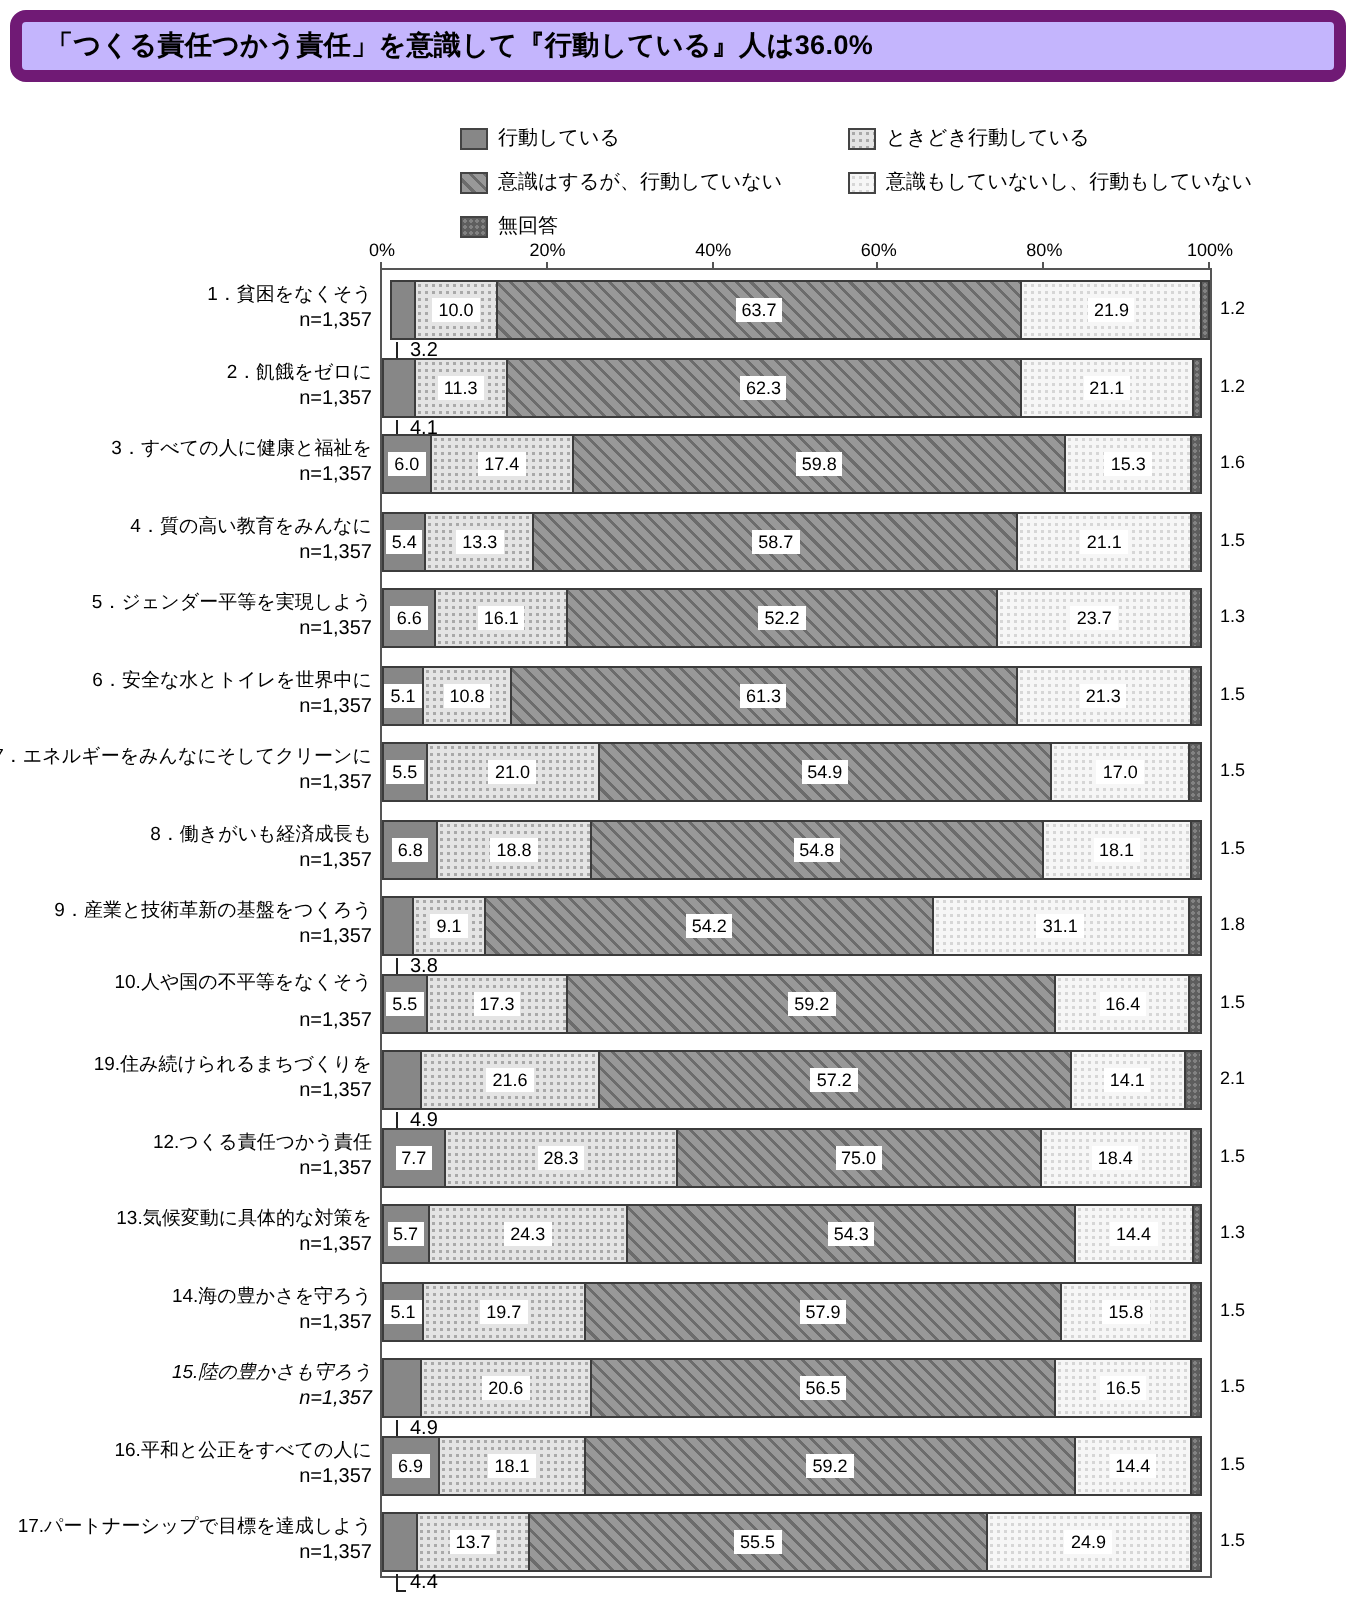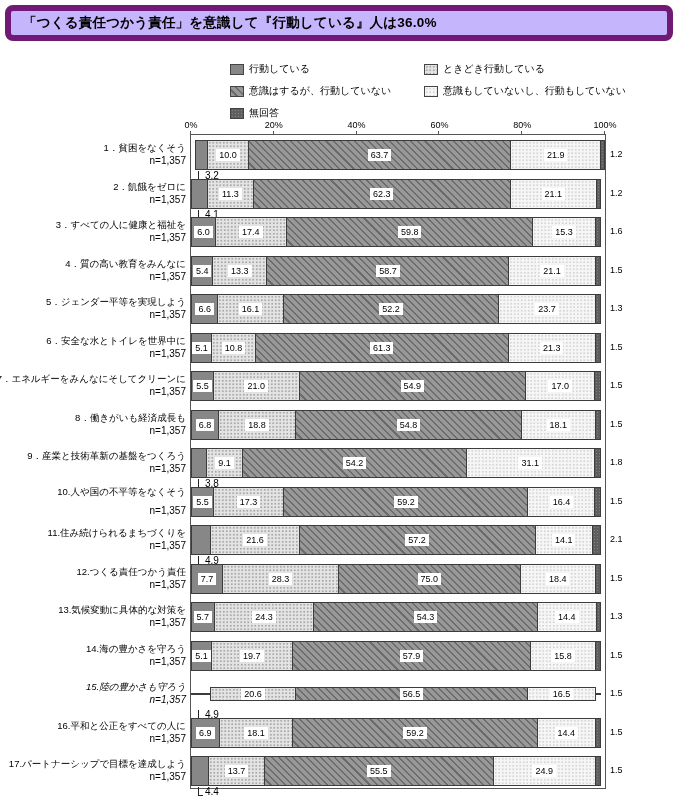--- a/index.html
+++ b/index.html
@@ -107,21 +107,21 @@
     </div>
     <div class="cat-label" style="top: 312px;">
       <div class="cat-name">9．産業と技術革新の基盤をつくろう</div>
       <div class="cat-n">n=1,357</div>
     </div>
     <div class="cat-label" style="top: 350.5px; justify-content: space-between;">
       <div class="cat-name">10.人や国の不平等をなくそう</div>
       <div class="cat-n">n=1,357</div>
     </div>
     <div class="cat-label" style="top: 389px;">
-      <div class="cat-name">11.住み続けられるまちづくりを</div>
+      <div class="cat-name">19.住み続けられるまちづくりを</div>
       <div class="cat-n">n=1,357</div>
     </div>
     <div class="cat-label" style="top: 427.5px;">
       <div class="cat-name">12.つくる責任つかう責任</div>
       <div class="cat-n">n=1,357</div>
     </div>
     <div class="cat-label" style="top: 466px;">
       <div class="cat-name">13.気候変動に具体的な対策を</div>
       <div class="cat-n">n=1,357</div>
     </div>
@@ -386,21 +386,21 @@
       <div class="seg pat-none" style="width: 15.8%;">
         <span class="val">15.8</span>
       </div>
       <div class="seg pat-noanswer" style="width: 1.5%;"></div>
     </div>
     <span class="right-val" style="top: 553px;">1.5</span>
     <div class="callout" style="left: 7px; top: 575px;">
       <span class="leader"></span>
       <span>4.9</span>
     </div>
-    <div class="bar-row" style="top: 544px; align-items: center;">
+    <div class="bar-row" style="top: 544px;">
       <div class="seg pat-act" style="width: 4.9%;"></div>
       <div class="seg pat-sometimes" style="width: 20.6%;">
         <span class="val">20.6</span>
       </div>
       <div class="seg pat-aware" style="width: 56.5%;">
         <span class="val">56.5</span>
       </div>
       <div class="seg pat-none" style="width: 16.5%;">
         <span class="val">16.5</span>
       </div>

